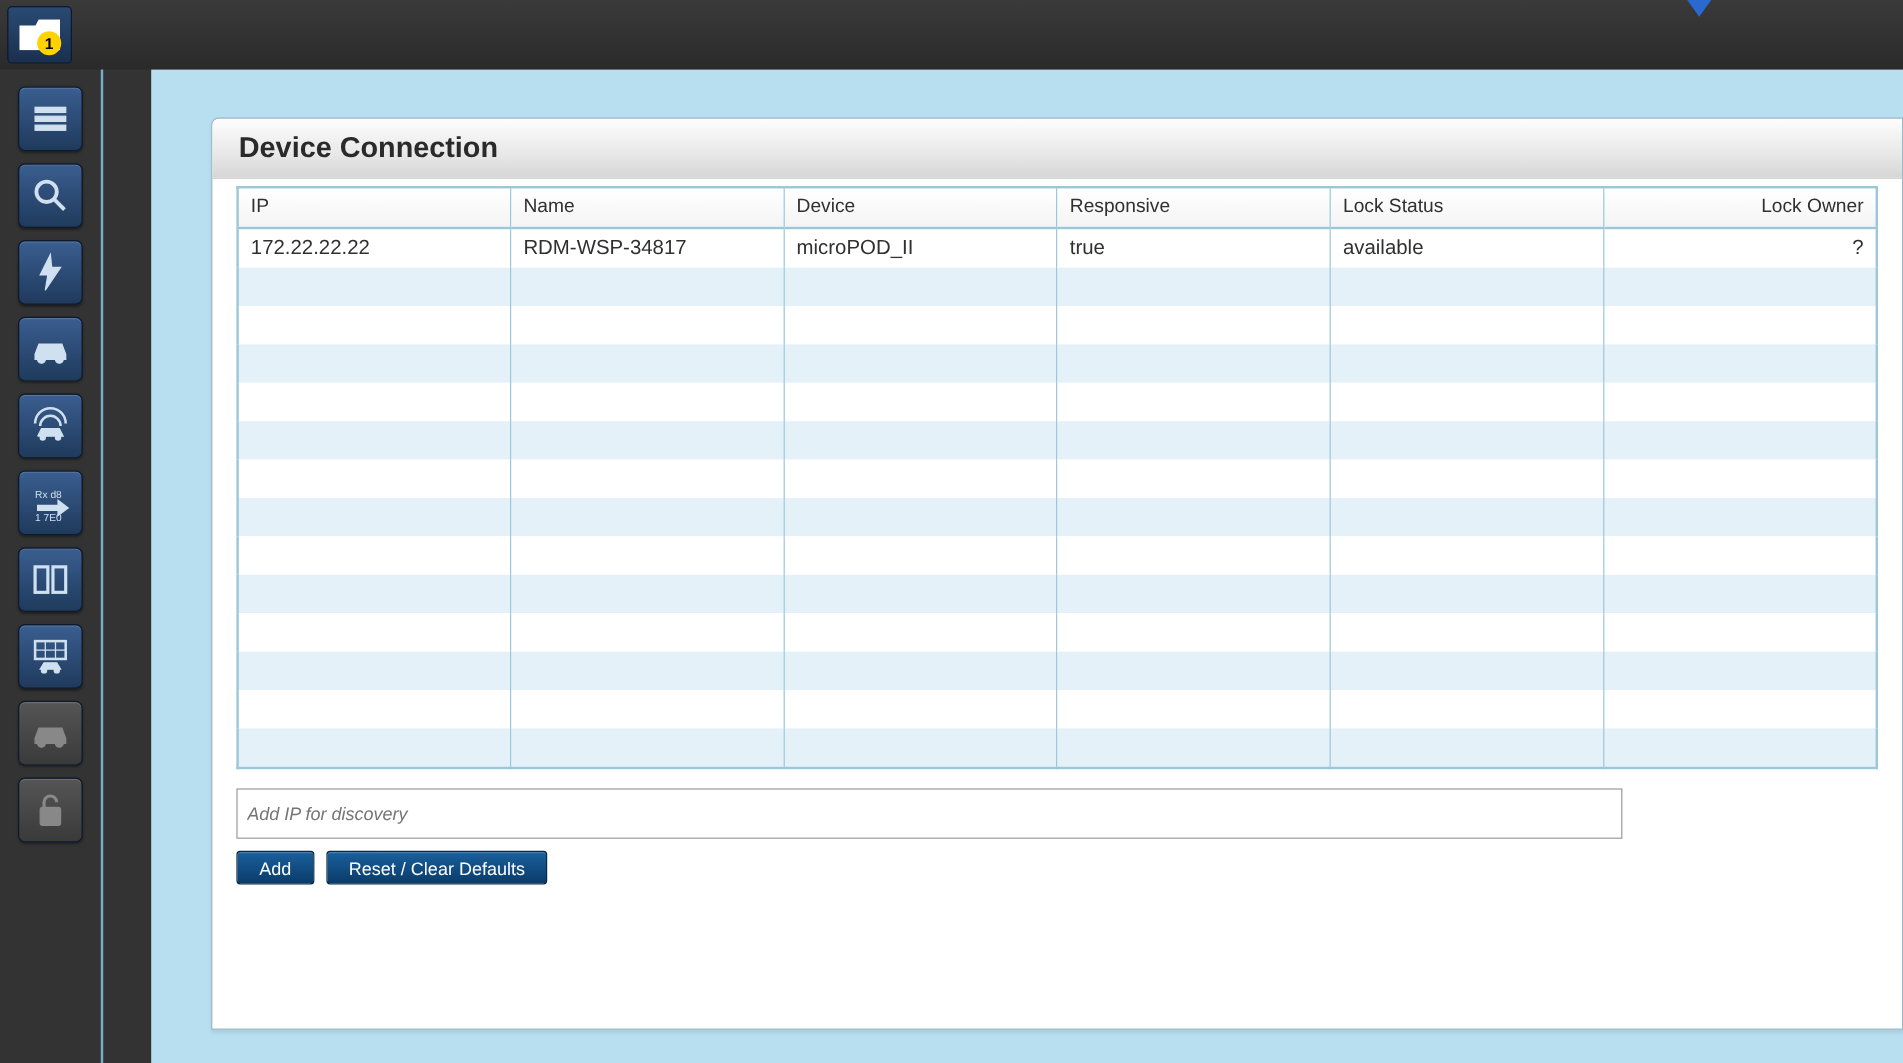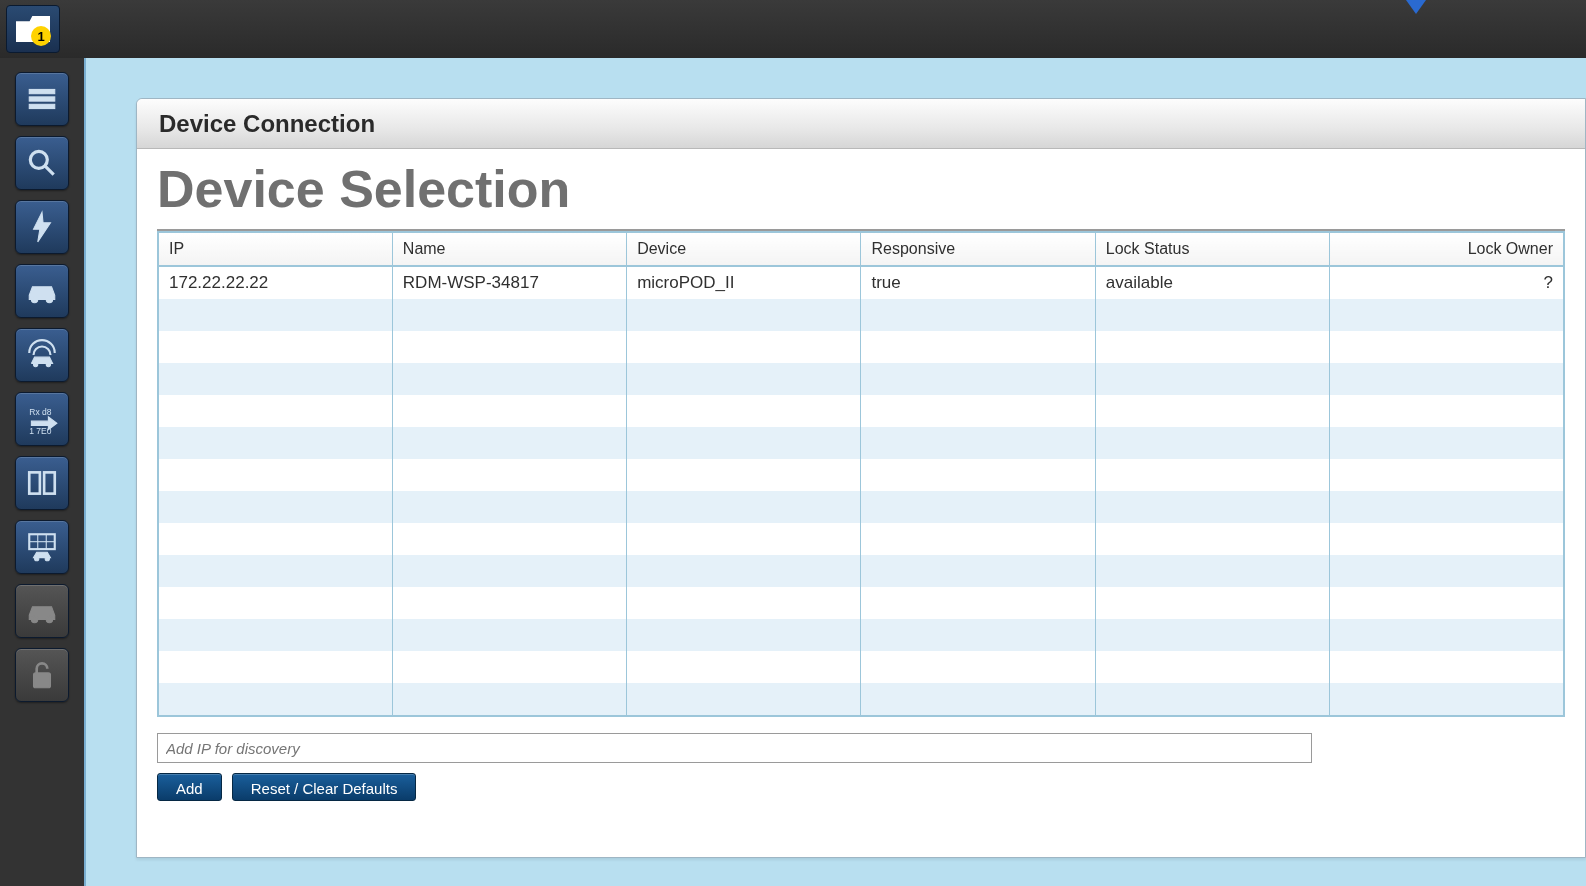--- a/index.html
+++ b/index.html
@@ -73,20 +73,21 @@
     background: linear-gradient(#555,#3a3a3a);
     color: #888;
     cursor: default;
   }
   .sb-btn svg { width: 34px; height: 34px; fill: currentColor; stroke: currentColor; }
   .main {
     flex: 1;
     background: #b8dff0;
     padding: 40px 0 0 50px;
     overflow: hidden;
+    margin-left: 40px;
   }
   .panel {
     background: #fff;
     border: 1px solid #9fb6c4;
     border-radius: 6px 0 0 0;
     width: 100%;
     min-height: 760px;
     box-shadow: 0 2px 3px rgba(0,0,0,.08);
   }
   .panel-header {
@@ -137,21 +138,21 @@
     padding: 6px 10px;
     border-right: 1px solid #9cc6da;
     height: 32px;
   }
   table.devices tr:nth-child(odd) td { background: #ffffff; }
   table.devices tr:nth-child(even) td { background: #e5f1f9; }
   table.devices td:last-child, table.devices th:last-child { border-right: none; text-align: right; }
   .ip-row { margin-top: 16px; }
   .ip-input {
     width: 1155px;
-    height: 30px;
+    height: 42px;
     border: 1px solid #9a9a9a;
     padding: 4px 8px;
     font-size: 15px;
     font-style: italic;
     color: #8a8a8a;
   }
   .btn-row { margin-top: 10px; display: flex; gap: 10px; }
   .btn {
     background: linear-gradient(#1a5f9c, #0a3c6a);
     border: 1px solid #062844;
@@ -256,21 +257,20 @@
           <rect x="8" y="14" width="16" height="14" rx="2"></rect>
           <path d="M11 14 v-4 a5 5 0 0 1 10 0" fill="none" stroke-width="2.5"></path>
         </svg>
     </div>
   </div>
 
   <div class="main">
     <div class="panel">
       <div class="panel-header">Device Connection</div>
       <div class="panel-body">
-        <div class="page-title">Device Selection</div>
 
         <table class="devices">
           <thead>
             <tr>
               <th>IP</th>
               <th>Name</th>
               <th>Device</th>
               <th>Responsive</th>
               <th>Lock Status</th>
               <th>Lock Owner</th>

